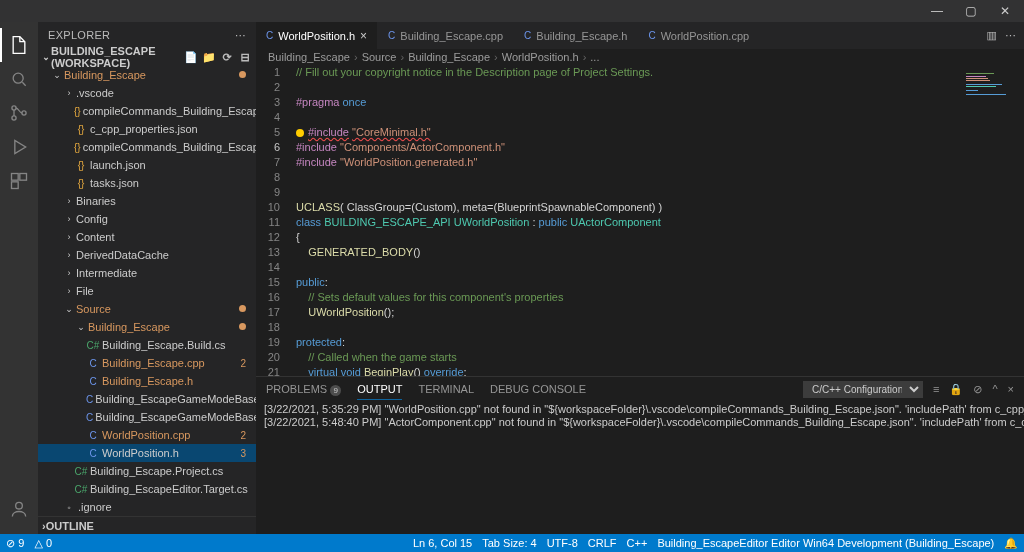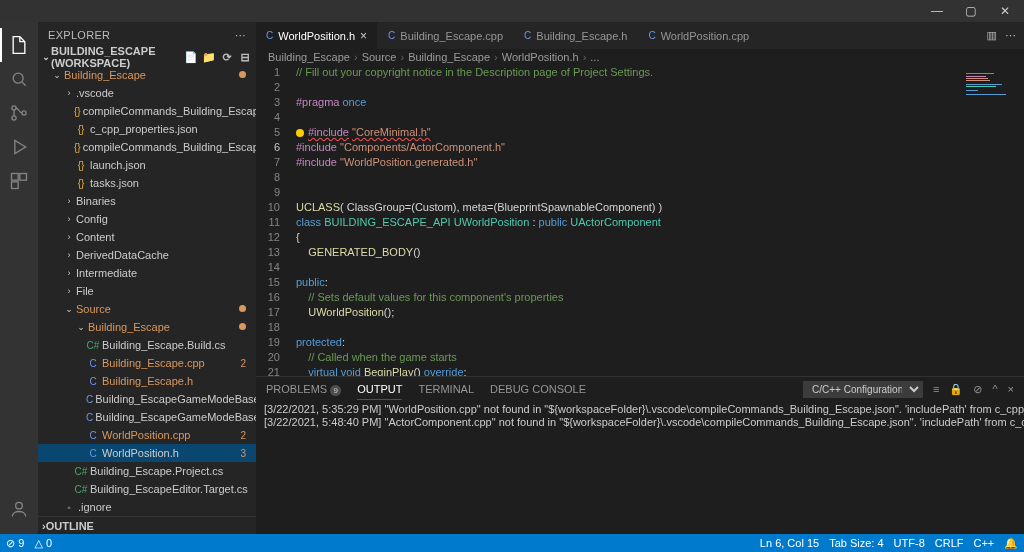--- a/index.html
+++ b/index.html
@@ -339,15 +339,16 @@
   <div id="status-left" style="display:flex;gap:10px;">
       <span>⊘ 9</span>
       <span>△ 0</span>
     </div>
   <div class="right" id="status-right">
       <span>Ln 6, Col 15</span>
       <span>Tab Size: 4</span>
       <span>UTF-8</span>
       <span>CRLF</span>
       <span>C++</span>
+      <span>Building_EscapeEditor Editor Win64 Development (Building_Escape)</span>
       <span>🔔</span>
     </div>
 </div>
 
 </body></html>

